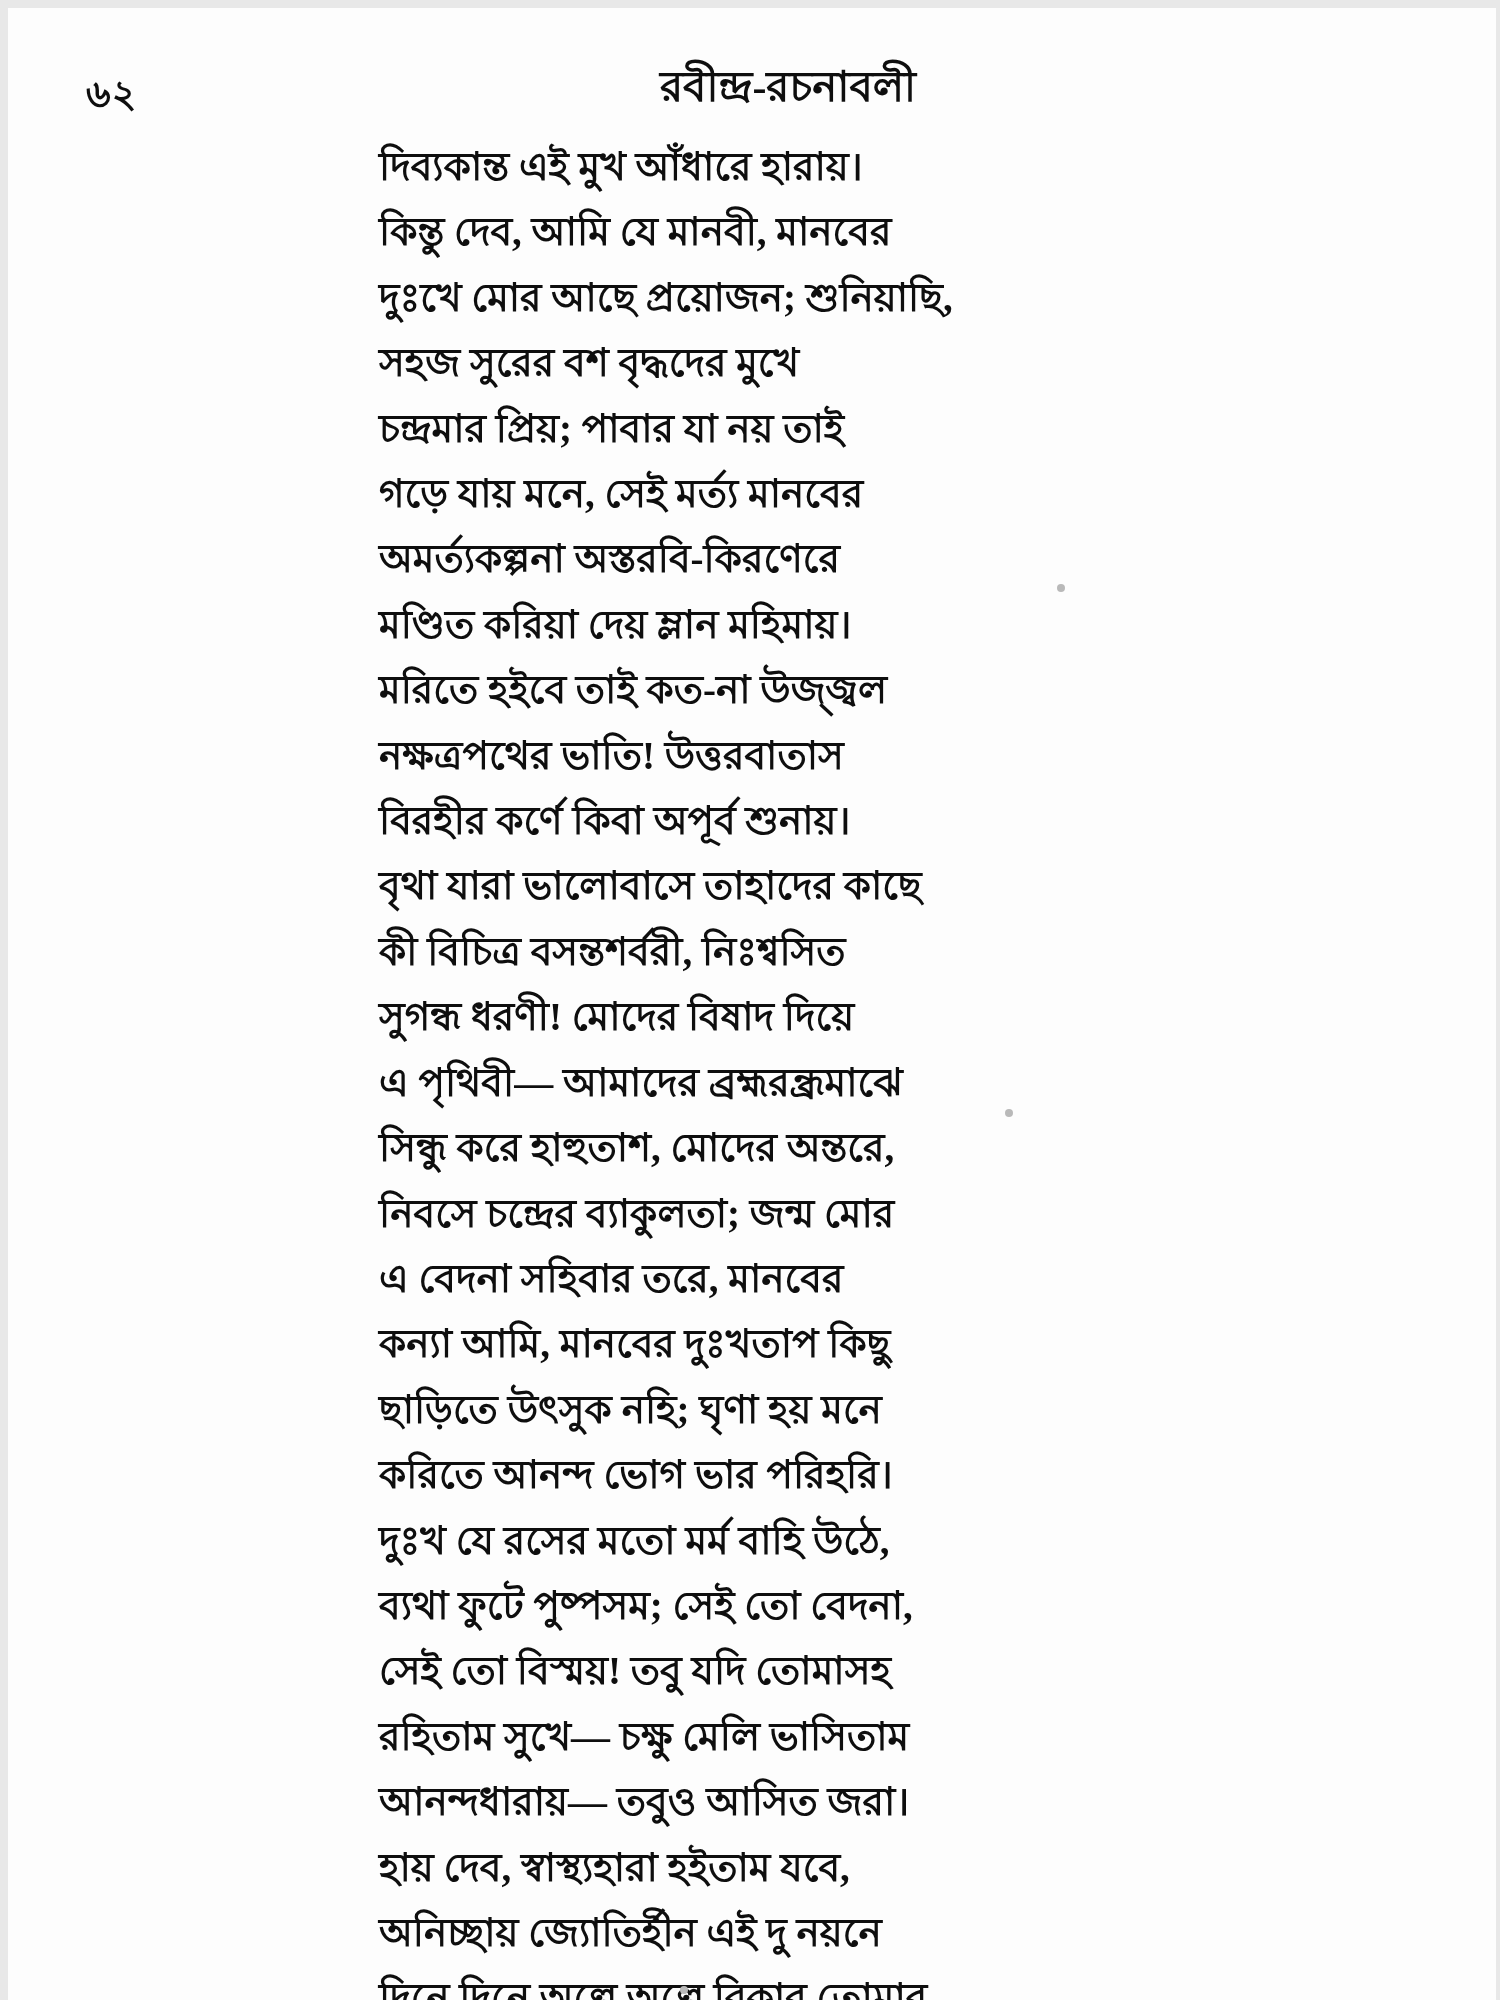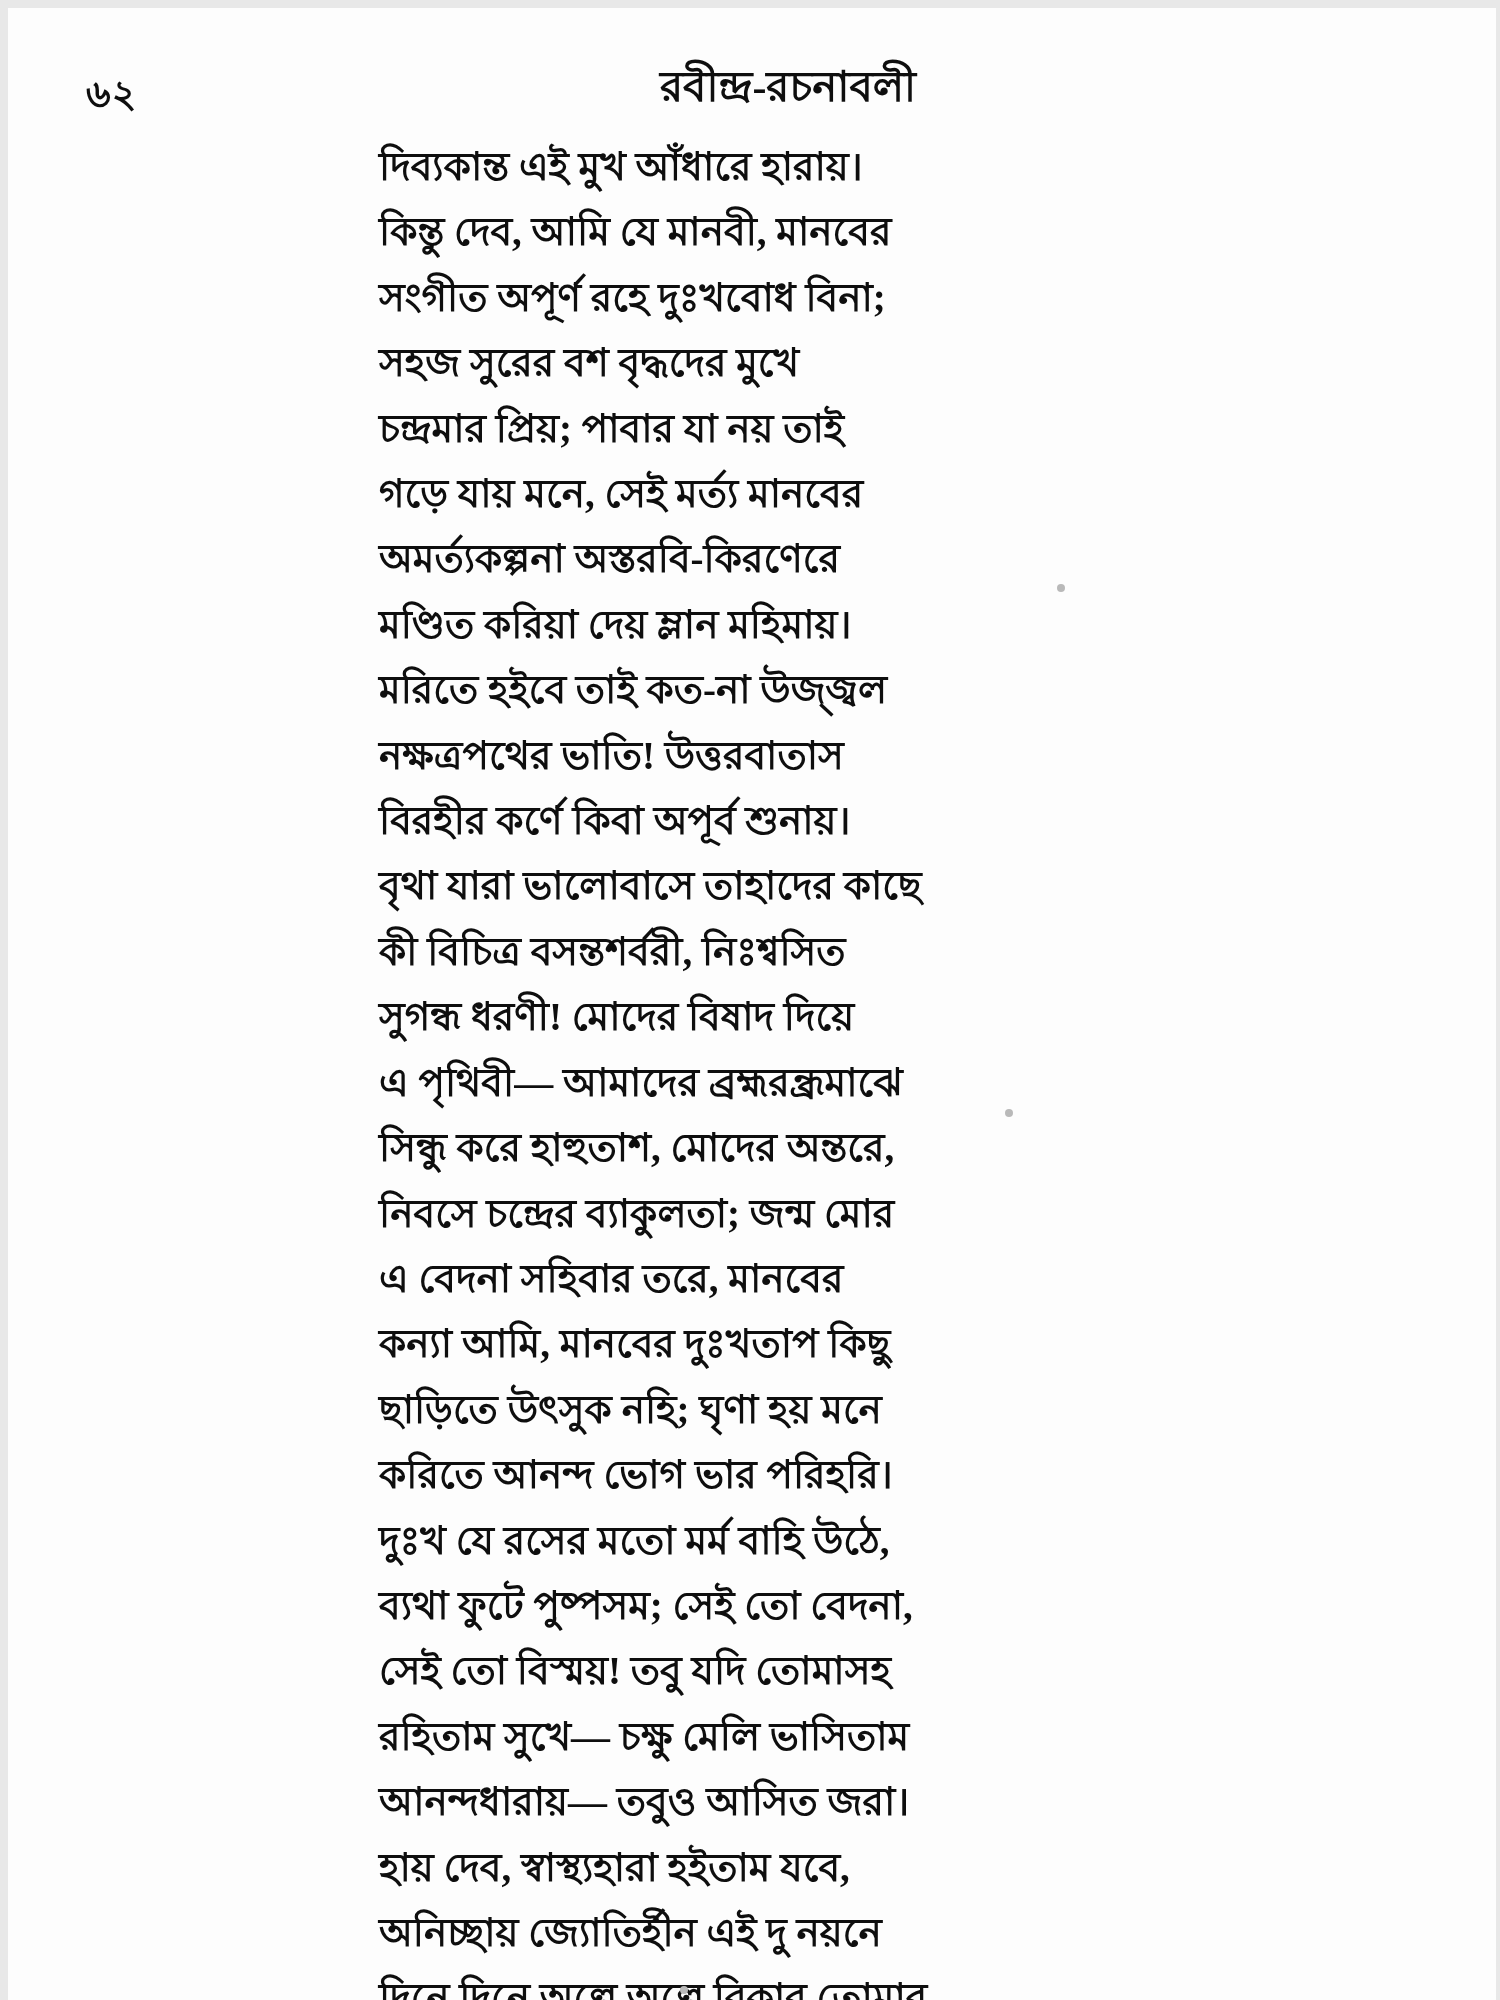--- a/index.html
+++ b/index.html
@@ -68,21 +68,21 @@
 <div class="page">
 
   <div class="page-header">
     <span class="page-number">৬২</span>
     <span class="header-title">রবীন্দ্র-রচনাবলী</span>
   </div>
 
   <div class="poem">
     <div class="poem-line">দিব্যকান্ত এই মুখ আঁধারে হারায়।</div>
     <div class="poem-line">কিন্তু দেব, আমি যে মানবী, মানবের</div>
-    <div class="poem-line">সংগীত অপূর্ণ রহে দুঃখবোধ বিনা;</div>
+    <div class="poem-line">দুঃখে মোর আছে প্রয়োজন; শুনিয়াছি,</div>
     <div class="poem-line">সহজ সুরের বশ বৃদ্ধদের মুখে</div>
     <div class="poem-line">চন্দ্রমার প্রিয়; পাবার যা নয় তাই</div>
     <div class="poem-line">গড়ে যায় মনে, সেই মর্ত্য মানবের</div>
     <div class="poem-line">অমর্ত্যকল্পনা অস্তরবি-কিরণেরে</div>
     <div class="poem-line">মণ্ডিত করিয়া দেয় ম্লান মহিমায়।</div>
     <div class="poem-line">মরিতে হইবে তাই কত-না উজ্জ্বল</div>
     <div class="poem-line">নক্ষত্রপথের ভাতি! উত্তরবাতাস</div>
     <div class="poem-line">বিরহীর কর্ণে কিবা অপূর্ব শুনায়।</div>
     <div class="poem-line">বৃথা যারা ভালোবাসে তাহাদের কাছে</div>
     <div class="poem-line">কী বিচিত্র বসন্তশর্বরী, নিঃশ্বসিত</div>

